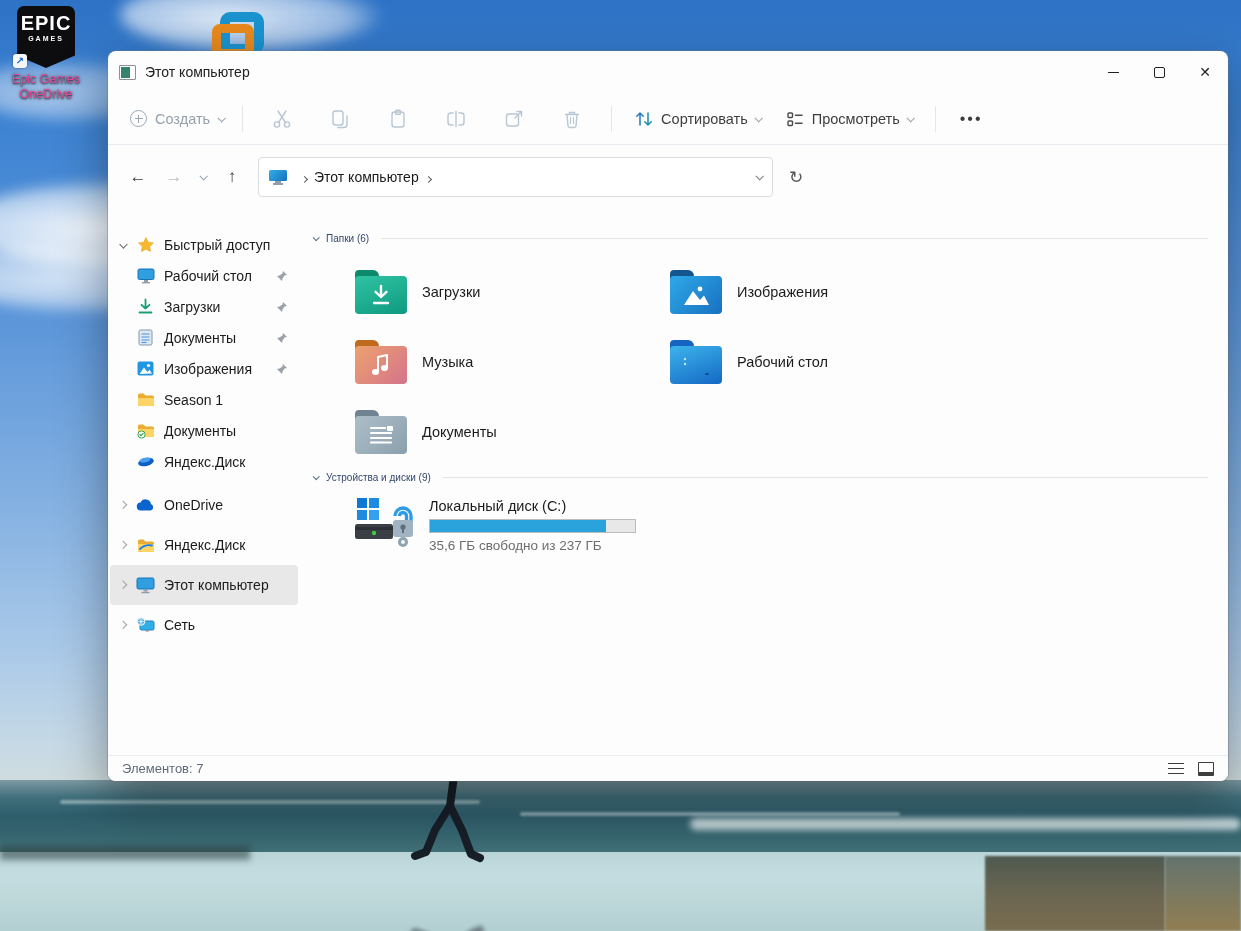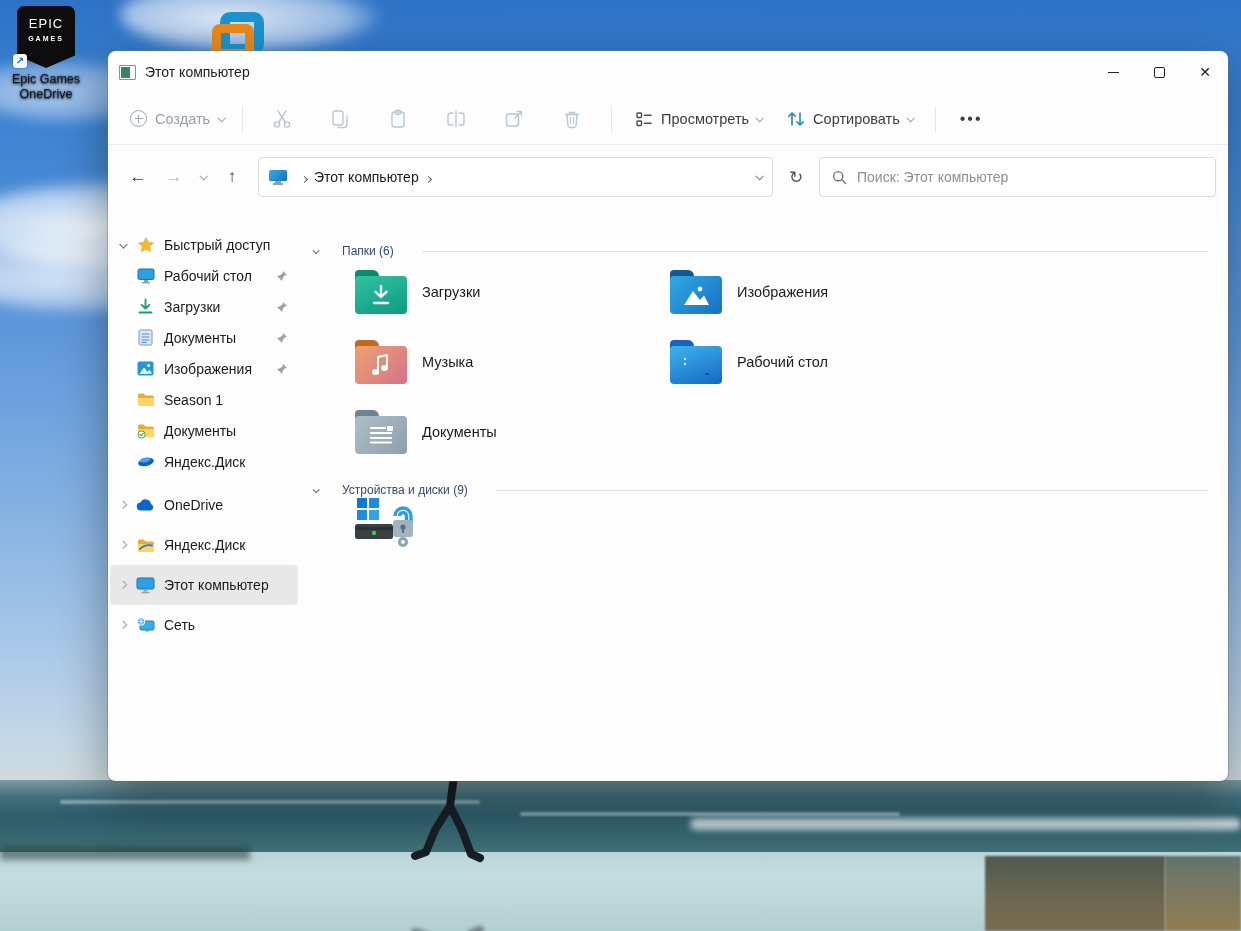--- a/index.html
+++ b/index.html
@@ -25,26 +25,26 @@
   .refl-block-b { position:absolute; left:1165px; top:856px; width:76px; height:75px;
     background:linear-gradient(180deg,#4c5a52,#8a6a33); opacity:.8; filter:blur(1px); }
   .runner, .runner-refl { position:absolute; left:408px; width:90px; height:120px; }
   .runner { top:776px; }
   .runner-refl { top:892px; transform:scaleY(-1); opacity:.45; filter:blur(2px); }
 
   
   .epic-icon { position:absolute; left:4px; top:6px; width:84px; text-align:center; }
   .epic-badge { position:relative; width:58px; height:62px; margin:0 auto; background:#0d0d0f; border-radius:7px;
     clip-path:polygon(0 0,100% 0,100% 80%,50% 100%,0 80%); color:#fff; padding-top:9px; }
-  .epic-badge .l1 { font-size:13px; font-weight:normal; letter-spacing:1px; line-height:17px; }
+  .epic-badge .l1 { font-size:20px; font-weight:bold; letter-spacing:1px; line-height:17px; }
   .epic-badge .l2 { font-size:7px; font-weight:bold; letter-spacing:2px; margin-top:3px; }
   .epic-shortcut { position:absolute; left:9px; top:48px; width:14px; height:14px; background:#f4f6f8;
     border-radius:3px; font-size:10px; line-height:14px; color:#1062c6; font-weight:bold; text-align:center;
     box-shadow:0 0 2px rgba(0,0,0,.5); }
-  .epic-label { margin-top:4px; color:#0f172a; font-size:12.5px; line-height:15px;
+  .epic-label { margin-top:4px; color:#ec4899; font-size:12.5px; line-height:15px;
     text-shadow:0 1px 2px rgba(0,0,0,.85), 0 0 4px rgba(0,0,0,.5); }
   .vmware-logo { position:absolute; left:212px; top:12px; width:52px; height:44px; }
   .vm-blue { position:absolute; right:0; top:0; width:44px; height:42px; border:10px solid #1a93cf; border-radius:10px;
     background:transparent; }
   .vm-orange { position:absolute; left:0; top:12px; width:42px; height:34px; border:9px solid #e8891d; border-radius:8px; }
 
   
   .window { position:absolute; left:108px; top:51px; width:1120px; height:730px; background:#fdfdfe;
     border-radius:8px; box-shadow:0 18px 50px rgba(0,0,0,.38), 0 0 0 1px rgba(120,130,140,.35);
     overflow:hidden; color:#1b1b1b; }
@@ -108,21 +108,21 @@
   .srow .twist .chv { width:5.5px; height:5.5px; }
   .srow .sic { width:19px; height:19px; margin-right:9px; flex-shrink:0; display:flex; align-items:center; justify-content:center; }
   .srow.child { padding-left:26px; }
   .srow .pin { margin-left:auto; margin-right:10px; }
   .srow.root { height:40px; }
   .srow.selected { background:#e8e8e8; }
   .roots-gap { height:8px; }
 
   
   .main { flex:1; position:relative; }
-  .sect-head { display:flex; align-items:center; gap:24px; font-size:12px; color:#33486b; position:absolute; left:13px; right:20px;margin-top:11px; }
+  .sect-head { display:flex; align-items:center; gap:8px; font-size:10px; color:#33486b; position:absolute; left:13px; right:20px; }
   .sect-head .chv { width:5px; height:5px; color:#5b6b86; }
   .sect-head .rule { flex:1; height:1px; background:#e3e3e3; margin-left:4px; }
   .folders-head { top:24px; }
   .devices-head { top:263px; }
   .fgrid { position:absolute; left:55px; top:48px; display:grid; grid-template-columns:315px 315px; grid-template-rows:repeat(3,70px);
     grid-auto-flow:column; }
   .ftile { display:flex; align-items:center; gap:15px; }
   .ficon { width:52px; height:44px; position:relative; flex-shrink:0; }
   .ficon .tab { position:absolute; left:0; top:0; width:46%; height:14px; border-radius:4px 6px 0 0; }
   .ficon .fbody { position:absolute; left:0; top:6px; width:100%; height:38px; border-radius:4px; display:flex; align-items:center; justify-content:center; }
@@ -254,33 +254,33 @@
     </div>
     <div class="tbtn">
       <svg width="22" height="22" viewBox="0 0 22 22">
         <path d="M4.5 6.5 h13 M8.5 6 V4.5 h5 V6 M6 6.5 l1 11.5 a1.8 1.8 0 0 0 1.8 1.5 h4.4 a1.8 1.8 0 0 0 1.8-1.5 l1-11.5" fill="none" stroke="#b7c7d4" stroke-width="1.4" stroke-linecap="round"></path>
         <path d="M9.5 9.5 v6 M12.5 9.5 v6" stroke="#b7c7d4" stroke-width="1.2" stroke-linecap="round"></path>
       </svg>
     </div>
     <div class="tb-sep"></div>
     <div class="tb-text-btn">
       <svg width="20" height="20" viewBox="0 0 20 20">
+        <path d="M6 16 V4 M6 4 L2.8 7.2 M6 4 L9.2 7.2" fill="none" stroke="#2b7fc0" stroke-width="1.6" stroke-linecap="round" stroke-linejoin="round"></path>
+        <path d="M14 4 v12 M14 16 l-3.2-3.2 M14 16 l3.2-3.2" fill="none" stroke="#1f93ad" stroke-width="1.6" stroke-linecap="round" stroke-linejoin="round"></path>
+      </svg>
+      <span>Сортировать</span>
+      <span class="chv chv-down chv-gray"></span>
+    </div>
+    <div class="tb-text-btn">
+      <svg width="20" height="20" viewBox="0 0 20 20">
         <rect x="3" y="4" width="4.5" height="4.5" rx="1" fill="none" stroke="#4a4a4a" stroke-width="1.4"></rect>
         <rect x="3" y="12" width="4.5" height="4.5" rx="1" fill="none" stroke="#4a4a4a" stroke-width="1.4"></rect>
         <path d="M10.5 6.2 h6.5 M10.5 14.2 h6.5" stroke="#4a4a4a" stroke-width="1.5" stroke-linecap="round"></path>
       </svg>
       <span>Просмотреть</span>
-      <span class="chv chv-down chv-gray"></span>
-    </div>
-    <div class="tb-text-btn">
-      <svg width="20" height="20" viewBox="0 0 20 20">
-        <path d="M6 16 V4 M6 4 L2.8 7.2 M6 4 L9.2 7.2" fill="none" stroke="#2b7fc0" stroke-width="1.6" stroke-linecap="round" stroke-linejoin="round"></path>
-        <path d="M14 4 v12 M14 16 l-3.2-3.2 M14 16 l3.2-3.2" fill="none" stroke="#1f93ad" stroke-width="1.6" stroke-linecap="round" stroke-linejoin="round"></path>
-      </svg>
-      <span>Сортировать</span>
       <span class="chv chv-down chv-gray"></span>
     </div>
     <div class="tb-sep"></div>
     <div class="tb-more">•••</div>
   </div>
 
   <div class="addr-row">
     <div class="nav-btn">←</div>
     <div class="nav-btn nav-dim">→</div>
     <div class="nav-btn nav-chv">
@@ -294,27 +294,20 @@
           <span class="bse"></span>
         </span>
       <span class="crumb-sep"><span class="chv chv-right"></span></span>
       <span class="crumb-text">Этот компьютер</span>
       <span class="crumb-sep"><span class="chv chv-right"></span></span>
       <span class="addr-right">
           <span class="chv chv-down"></span>
         </span>
     </div>
     <div class="refresh-btn">↻</div>
-    <div class="search-box">
-      <svg width="15" height="15" viewBox="0 0 15 15">
-        <circle cx="6.2" cy="6.2" r="4.6" fill="none" stroke="#6f7579" stroke-width="1.4"></circle>
-        <path d="M9.8 9.8 L13.5 13.5" stroke="#6f7579" stroke-width="1.4" stroke-linecap="round"></path>
-      </svg>
-      <input type="text" placeholder="Поиск: Этот компьютер" style="">
-    </div>
   </div>
 
   <div class="body-area">
 
     <div class="sidebar">
       <div class="srow">
         <span class="twist">
             <span class="chv chv-down"></span>
           </span>
         <span class="sic">
@@ -557,19 +550,37 @@
             <rect x="0" y="31" width="38" height="3" fill="#2c3036"></rect>
             <circle cx="19" cy="37" r="2.2" fill="#3ecb46"></circle>
             <path d="M40 20 a8 8 0 0 1 16 0 v6 h-4.5 v-6 a3.5 3.5 0 0 0-7 0" fill="none" stroke="#2e9be6" stroke-width="3.4"></path>
             <rect x="38" y="24" width="20" height="17" rx="3" fill="#9fb3c0"></rect>
             <circle cx="48" cy="31" r="2.6" fill="#5d6e7a"></circle>
             <rect x="47" y="32" width="2" height="5" fill="#5d6e7a"></rect>
             <circle cx="48" cy="46" r="5" fill="#8ea2b0"></circle>
             <circle cx="48" cy="46" r="2" fill="#f2f5f7"></circle>
           </svg>
         </div>
-      </div>
-
-    </div>
-  </div>
-
+        <div class="drive-info">
+          <div class="drive-name">Локальный диск (C:)</div>
+          <div class="drive-bar">
+            <div class="drive-fill" style="width: 86%;"></div>
+          </div>
+          <div class="drive-free">35,6 ГБ свободно из 237 ГБ</div>
+        </div>
+      </div>
+
+    </div>
+  </div>
+
+  <div class="statusbar">
+    <span>Элементов: 7</span>
+    <div class="status-views">
+      <div class="v-details">
+          <span></span>
+          <span></span>
+          <span></span>
+        </div>
+      <div class="v-thumb"></div>
+    </div>
+  </div>
 
 </div>
 
 </body></html>

